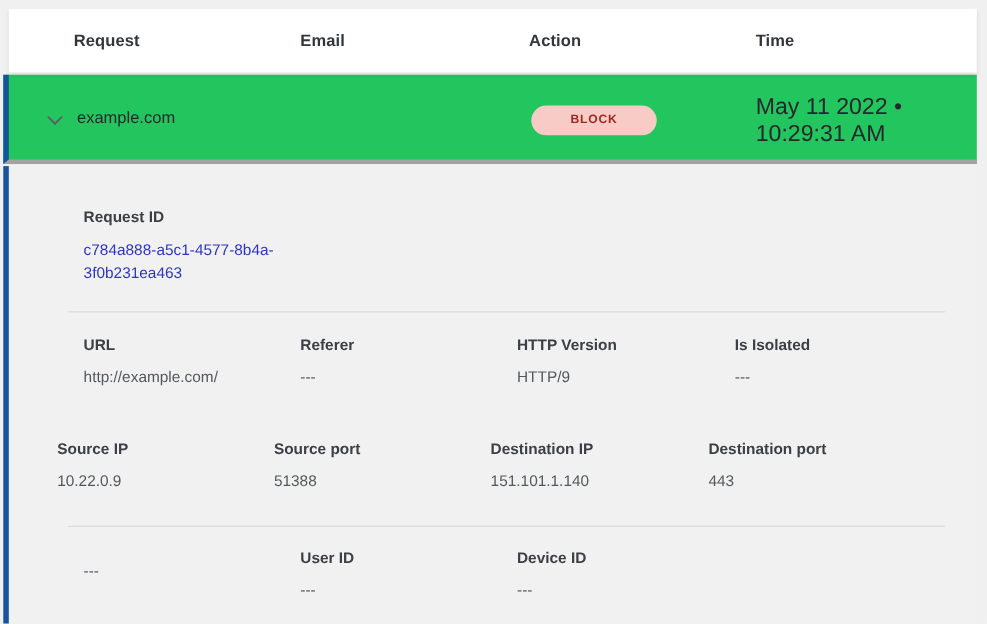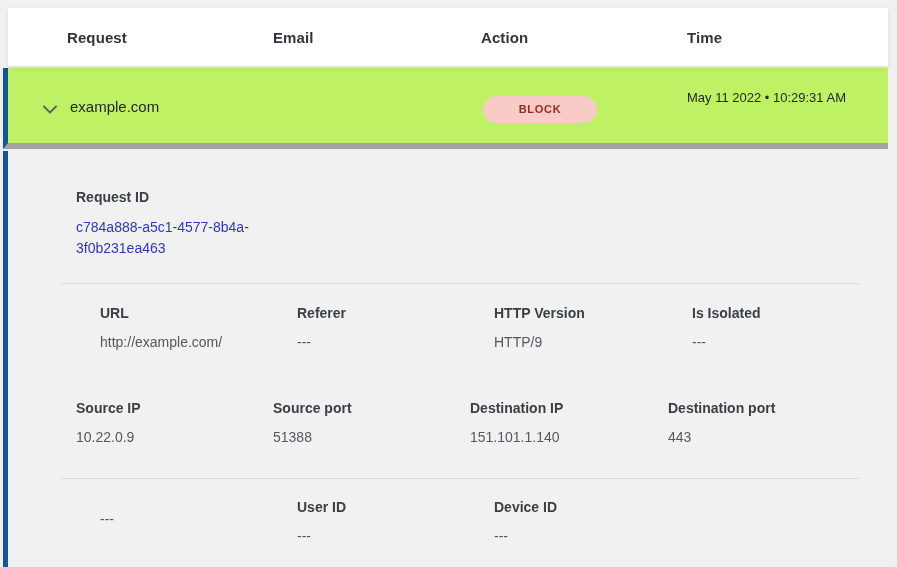--- a/index.html
+++ b/index.html
@@ -37,43 +37,43 @@
     letter-spacing:.1px;
   }
   .th-request{left:59px;}
   .th-email{left:265px;}
   .th-action{left:473px;}
   .th-time{left:679px;}
 
   
   .log-row{
     position:absolute;left:3px;top:68px;width:885px;height:81px;
-    background:#bef264;
+    background:#22c55e;
     border-left:5px solid var(--accent-bar);
-    border-bottom:6px solid #a3a3a3;
+    border-bottom:4px solid #a3a3a3;
     cursor:pointer;
   }
   .chevron{
     position:absolute;left:34px;top:33px;width:16px;height:16px;
     display:flex;align-items:center;justify-content:center;
   }
   .req{
     position:absolute;left:62px;top:50%;transform:translateY(-50%);
     font-size:15px;color:var(--body-text);
   }
   .badge{
     position:absolute;left:475px;top:28px;
     width:114px;height:27px;line-height:27px;text-align:center;
     background:var(--badge-bg);color:var(--badge-text);
     font-size:11px;font-weight:700;letter-spacing:.7px;
     border-radius:14px;
   }
   .time{
     position:absolute;left:679px;top:18px;width:196px;
-    font-size:13px;line-height:24px;color:var(--body-text);
+    font-size:21px;line-height:24px;color:var(--body-text);
   }
 
   
   .detail-panel{
     position:absolute;left:3px;top:151px;width:885px;height:416px;
     background:var(--panel-bg);
     border-left:5px solid var(--accent-bar);
   }
   .policy-label{
     position:absolute;left:68px;top:38px;
@@ -87,21 +87,20 @@
   .divider{
     position:absolute;left:54px;right:29px;height:1px;
     background:var(--divider);
   }
   .divider-1{top:132px;}
   .divider-2{top:327px;}
   .fields{
     position:absolute;left:0;right:0;
     display:grid;grid-template-columns:197px 197px 198px 1fr;
     padding-left:68px;
-    margin-left:24px;
   }
   .grid-a{top:154px;}
   .grid-b{top:249px;padding-left:44px;}
   .grid-c{top:348px;}
   .flabel{
     font-size:14px;font-weight:700;color:var(--label-text);line-height:17px;
   }
   .fvalue{
     margin-top:12px;font-size:14px;color:var(--value-text);line-height:17px;
   }

